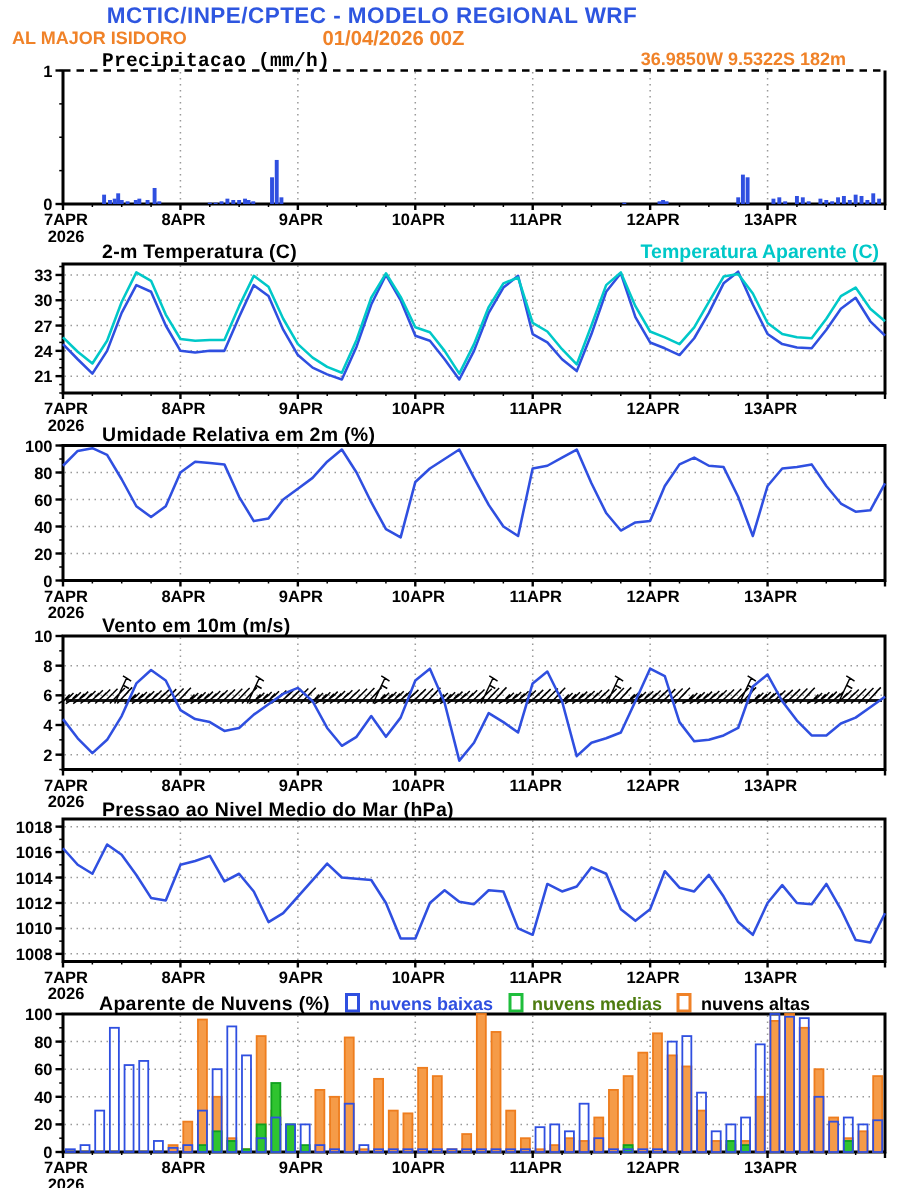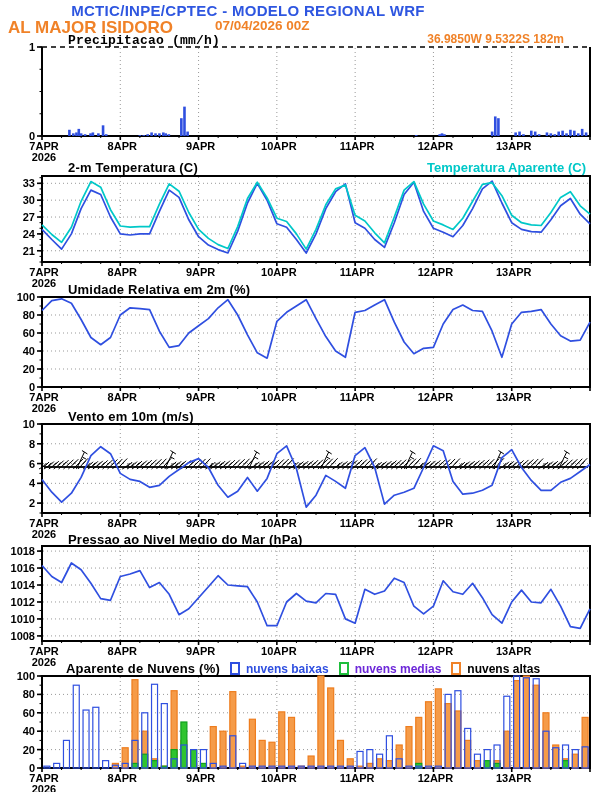--- a/index.html
+++ b/index.html
@@ -1,41 +1,41 @@
 <!DOCTYPE html>
 <html><head>
 <meta charset="utf-8">
 <style>
   html,body{margin:0;padding:0;background:#ffffff;}
   .page{position:relative;width:612px;height:792px;background:#fff;overflow:hidden;
         font-family:"Liberation Sans",sans-serif;font-weight:bold;}
   .abs{position:absolute;white-space:nowrap;}
   .hdr-title{top:2px;left:0;width:496px;text-align:center;font-size:15px;color:#2e56e0;letter-spacing:.3px;}
-  .hdr-station{top:18px;left:8px;font-size:17px;color:#f08228;text-align:right;}
+  .hdr-station{top:18px;left:8px;font-size:12px;color:#f08228;text-align:right;}
   .hdr-run{top:18px;left:215px;font-size:13.5px;color:#f08228;}
   .hdr-loc{top:32px;right:48px;font-size:12px;color:#f08228;}
   .ptitle{font-size:13px;color:#000;letter-spacing:.2px;}
   .cyan-lgd{font-size:13px;color:#00c8c8;}
   .cloud-lgd{font-size:12px;display:flex;align-items:center;gap:4px;}
   .lgd-sq{display:inline-block;width:6px;height:9px;border-width:2px;border-style:solid;background:#fff;margin:0 2px 0 6px;}
   .sq-blue{border-color:#2f4fe0;}
   .sq-green{border-color:#1fbe3c;}
   .sq-orange{border-color:#f08228;}
   .lgd-blue{color:#2f4fe0;}
-  .lgd-green{color:#6d28d9;}
+  .lgd-green{color:#4d7c0f;}
   .lgd-orange{color:#000000;}
   svg text{font-family:"Liberation Sans",sans-serif;font-weight:bold;fill:#000;}
 </style>
 </head>
 <body>
 
 <div class="page">
   <div class="abs hdr-title">MCTIC/INPE/CPTEC - MODELO REGIONAL WRF</div>
   <div class="abs hdr-station">AL MAJOR ISIDORO</div>
-  <div class="abs hdr-run">07/04/2026 00Z</div>
+  <div class="abs hdr-run">01/04/2026 00Z</div>
   <div class="abs hdr-loc">36.9850W 9.5322S 182m</div>
 
   <div class="abs ptitle" style="top:33px;left:68px;font-family:Liberation Mono, monospace;">Precipitacao (mm/h)</div>
   <div class="abs ptitle" style="top:160px;left:68px;">2-m Temperatura (C)</div>
   <div class="abs cyan-lgd" style="top:160px;right:26px;">Temperatura Aparente (C)</div>
   <div class="abs ptitle" style="top:282px;left:68px;">Umidade Relativa em 2m (%)</div>
   <div class="abs ptitle" style="top:409px;left:68px;">Vento em 10m (m/s)</div>
   <div class="abs ptitle" style="top:532px;left:68px;">Pressao ao Nivel Medio do Mar (hPa)</div>
 
   <div class="abs cloud-lgd" style="top:661px;left:66px;">

